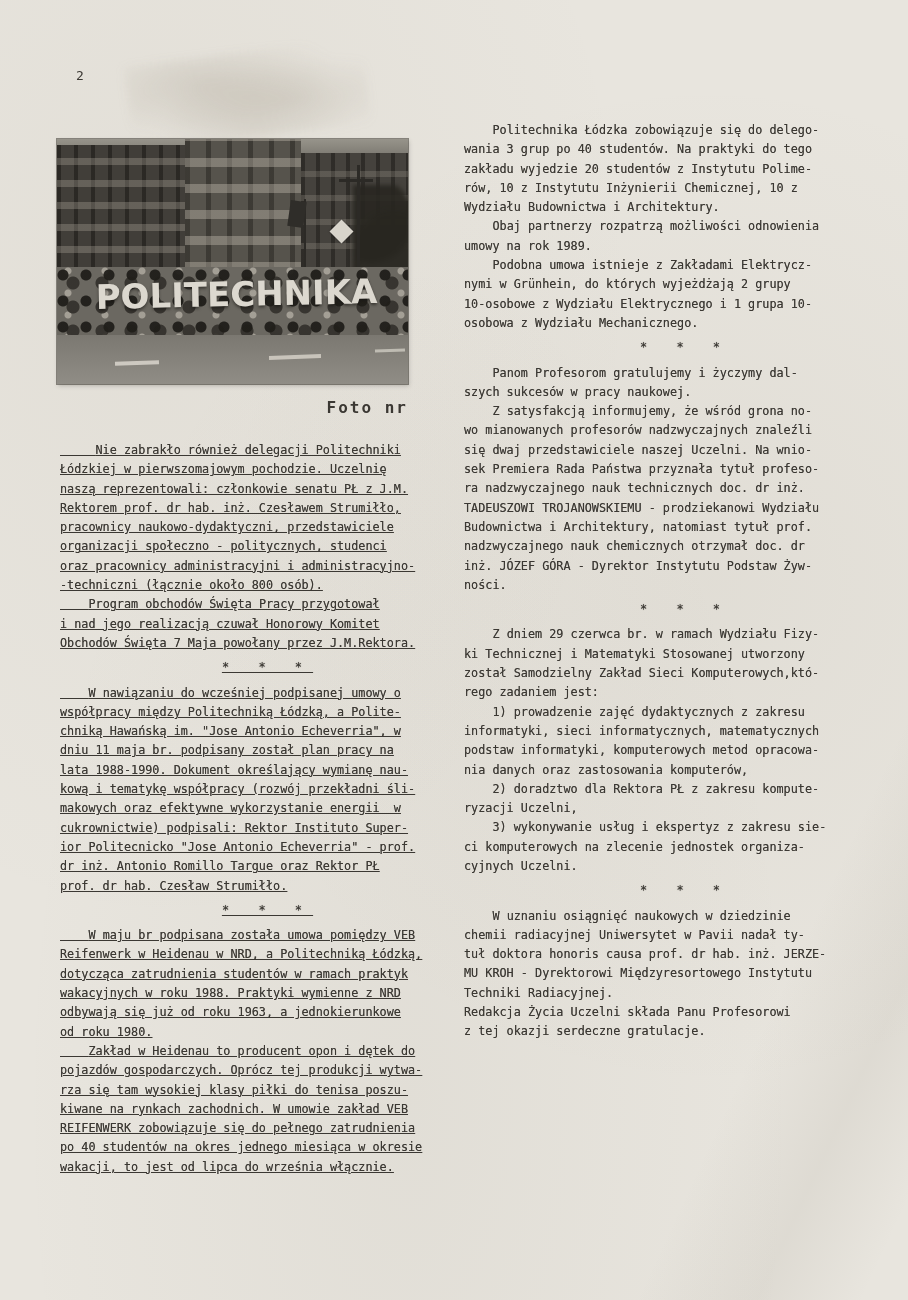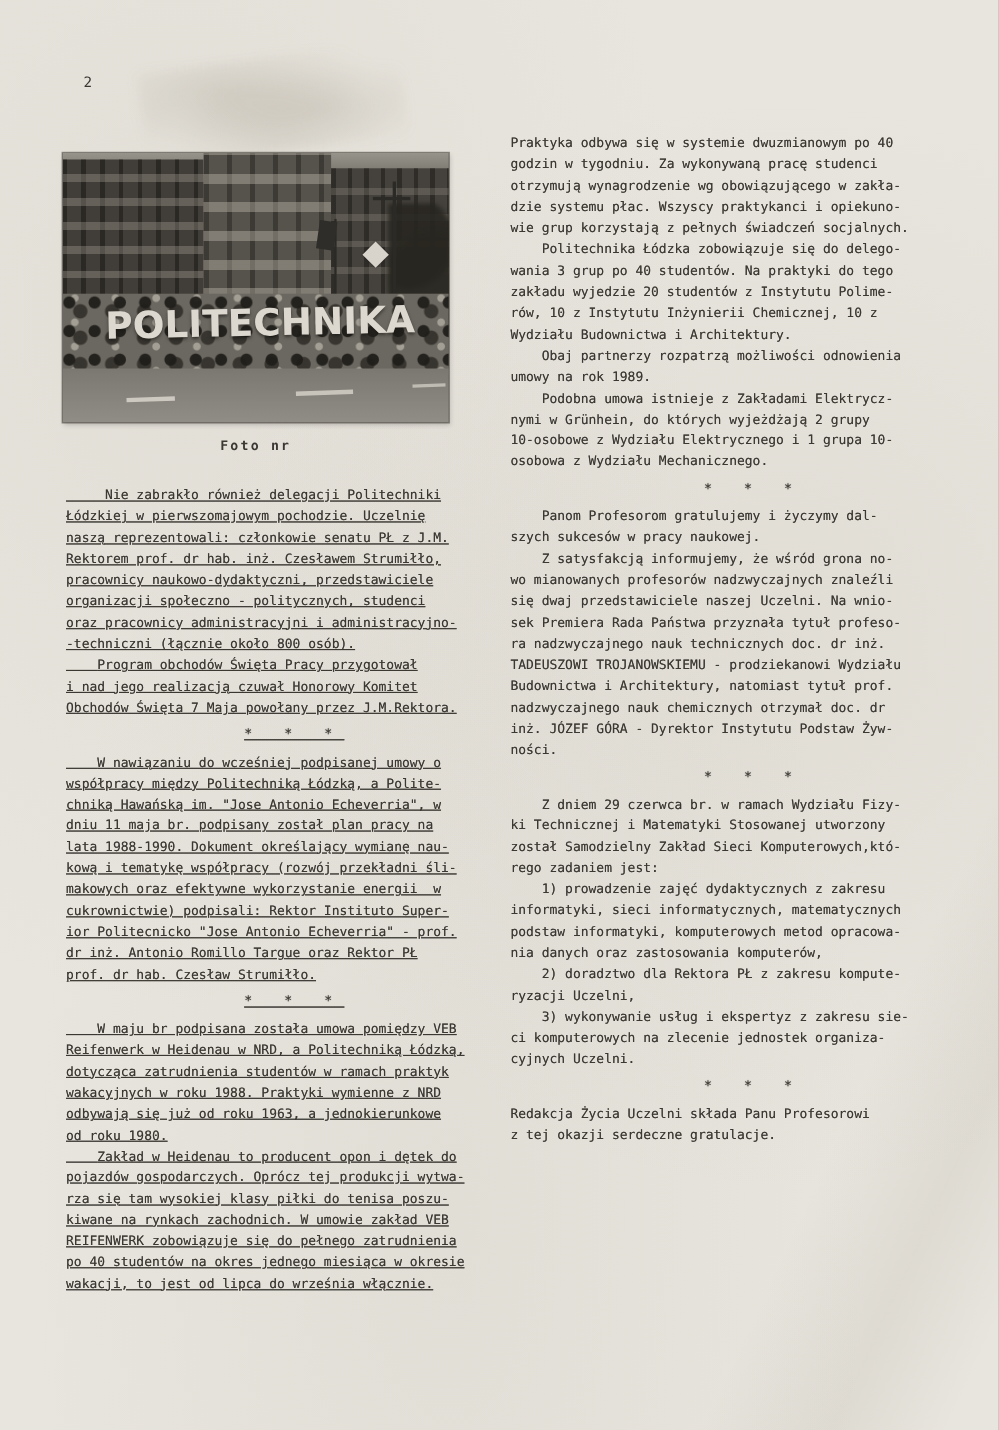--- a/index.html
+++ b/index.html
@@ -85,21 +85,21 @@
   .photo-banner{
     position:absolute;left:4px;top:138px;width:100%;
     font-family:"DejaVu Sans","Liberation Sans",sans-serif;
     font-weight:bold;font-size:34px;line-height:1;
     color:#dcd8cf;letter-spacing:0px;text-align:center;
     transform:rotate(-1.2deg);
     text-shadow:0 2px 3px rgba(20,18,15,0.55);
   }
   .photo-caption{
     position:absolute;left:57px;top:398px;width:351px;
-    text-align:center;font-size:12px;letter-spacing:2px;font-weight:bold;
+    text-align:right;font-size:16px;letter-spacing:2px;font-weight:bold;
   }
   
   .col{position:absolute;font-size:11.8px;line-height:19.3px;}
   .col-left{left:60px;top:441px;width:404px;text-decoration:underline;}
   .col-right{left:464px;top:121px;width:432px;}
   .para{
     margin:0;white-space:pre-wrap;
     text-shadow:0 0 0.6px rgba(59,56,51,0.65);
   }
   .sep{
@@ -172,25 +172,20 @@
     <p class="para">    Zakład w Heidenau to producent opon i dętek do
 pojazdów gospodarczych. Oprócz tej produkcji wytwa-
 rza się tam wysokiej klasy piłki do tenisa poszu-
 kiwane na rynkach zachodnich. W umowie zakład VEB
 REIFENWERK zobowiązuje się do pełnego zatrudnienia
 po 40 studentów na okres jednego miesiąca w okresie
 wakacji, to jest od lipca do września włącznie.</p>
   </div>
 
   <div class="col col-right">
-    <p class="para">Praktyka odbywa się w systemie dwuzmianowym po 40
-godzin w tygodniu. Za wykonywaną pracę studenci
-otrzymują wynagrodzenie wg obowiązującego w zakła-
-dzie systemu płac. Wszyscy praktykanci i opiekuno-
-wie grup korzystają z pełnych świadczeń socjalnych.</p>
     <p class="para">    Politechnika Łódzka zobowiązuje się do delego-
 wania 3 grup po 40 studentów. Na praktyki do tego
 zakładu wyjedzie 20 studentów z Instytutu Polime-
 rów, 10 z Instytutu Inżynierii Chemicznej, 10 z
 Wydziału Budownictwa i Architektury.</p>
     <p class="para">    Obaj partnerzy rozpatrzą możliwości odnowienia
 umowy na rok 1989.</p>
     <p class="para">    Podobna umowa istnieje z Zakładami Elektrycz-
 nymi w Grünhein, do których wyjeżdżają 2 grupy
 10-osobowe z Wydziału Elektrycznego i 1 grupa 10-
@@ -216,17 +211,22 @@
     1) prowadzenie zajęć dydaktycznych z zakresu
 informatyki, sieci informatycznych, matematycznych
 podstaw informatyki, komputerowych metod opracowa-
 nia danych oraz zastosowania komputerów,
     2) doradztwo dla Rektora PŁ z zakresu kompute-
 ryzacji Uczelni,
     3) wykonywanie usług i ekspertyz z zakresu sie-
 ci komputerowych na zlecenie jednostek organiza-
 cyjnych Uczelni.</p>
     <div class="sep">* * *</div>
+    <p class="para">    W uznaniu osiągnięć naukowych w dziedzinie
+chemii radiacyjnej Uniwersytet w Pavii nadał ty-
+tuł doktora honoris causa prof. dr hab. inż. JERZE-
+MU KROH - Dyrektorowi Międzyresortowego Instytutu
+Techniki Radiacyjnej.</p>
     <p class="para">Redakcja Życia Uczelni składa Panu Profesorowi
 z tej okazji serdeczne gratulacje.</p>
   </div>
 
 </div>
 
 </body></html>

